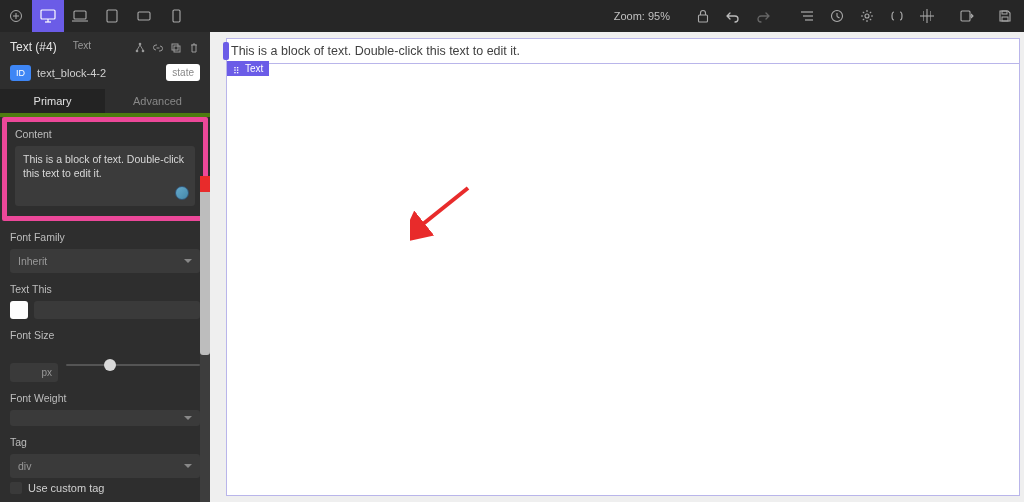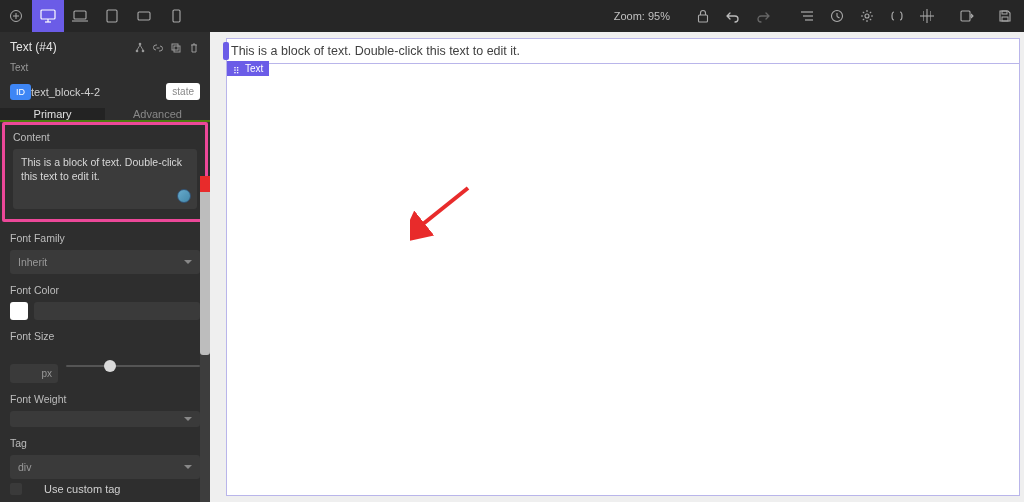--- a/index.html
+++ b/index.html
@@ -14,56 +14,56 @@
   .zoom { margin-right: 18px; color: #c0c0c0; }
   .tb-right { display: flex; align-items: center; gap: 0; padding-right: 4px; }
   .tb-right .tb-btn { width: 30px; }
 
   
   .main { display: flex; height: 470px; }
 
   
   .panel { width: 210px; background: #2E2E2E; color: #d0d0d0; font-size: 11px; display: flex; flex-direction: column; position: relative; }
   .panel-header { padding: 8px 10px 6px 10px; display: flex; align-items: flex-start; justify-content: space-between; }
-  .ph-left { display: flex; flex-direction: column; gap: 8px; }
+  .ph-left { display: flex; flex-direction: row; gap: 16px; }
   .ph-title { font-size: 12px; color: #e4e4e4; }
   .ph-sub { font-size: 10px; color: #999; }
   .ph-icons { display: flex; gap: 6px; color: #888; margin-top: 2px; }
   .ph-icons svg { width: 12px; height: 12px; cursor: pointer; }
 
-  .idrow { display: flex; align-items: center; padding: 4px 10px 8px 10px; }
+  .idrow { display: flex; align-items: center; padding: 4px 10px 8px 10px; gap: 6px; }
   .id-badge { background: #3E86F5; color: #fff; font-size: 9px; padding: 3px 6px; border-radius: 3px; }
   .id-name { font-size: 11px; color: #d0d0d0; flex: 1; }
   .state { font-size: 10px; color: #888; background: #ffffff; padding: 3px 6px; border-radius: 3px; }
 
-  .tabs { display: flex; height: 32px; border-bottom: 2px solid #4d7c0f; }
+  .tabs { display: flex; height: 32px; border-bottom: 4px solid #4d7c0f; }
   .tab { flex: 1; display: flex; align-items: center; justify-content: center; font-size: 11px; color: #888; cursor: pointer; }
   .tab.active { background: #232323; color: #e0e0e0; }
   .sec-label { font-size: 10.5px; color: #bdbdbd; margin-bottom: 6px; }
 
   
-  .content-area { position: relative; border: 3px solid #ec4899; border-radius: 2px; padding: 6px 8px 10px 8px; margin: 0 2px; background: #2E2E2E; }
+  .content-area { position: relative; border: 5px solid #ec4899; border-radius: 2px; padding: 6px 8px 10px 8px; margin: 0 2px; background: #2E2E2E; }
   .content-text { font-size: 10.5px; line-height: 1.35; color: #d8d8d8; background: #3b3b3b; padding: 6px 8px 26px 8px; border-radius: 3px; position: relative; }
   .content-avatar { position: absolute; right: 6px; bottom: 6px; width: 14px; height: 14px; border-radius: 50%; background: linear-gradient(135deg,#6ac,#48a); border: 1px solid #357; }
 
   .field-group { padding: 10px 10px 0 10px; }
   .select { background: #3a3a3a; color: #999; font-size: 10.5px; padding: 6px 8px; border-radius: 3px; display:flex; align-items:center; justify-content:space-between; margin-top:4px; cursor:pointer; }
   .chev { width:0; height:0; border-left:4px solid transparent; border-right:4px solid transparent; border-top:4px solid #888; }
 
   .color-row { display:flex; align-items:center; gap:6px; margin-top:4px; }
   .swatch { width:18px; height:18px; background:#fff; border-radius:3px; cursor:pointer; }
   .color-bar { flex:1; height:18px; background:#3a3a3a; border-radius:3px; }
 
   .size-row { display:flex; align-items:center; gap:8px; margin-top:4px; }
   .size-input { width:48px; background:#3a3a3a; border-radius:3px; padding:4px 6px; color:#999; font-size:10px; text-align:right;margin-top:16px; }
   .slider-wrap { flex:1; position:relative; height:14px; display:flex; align-items:center; }
   .slider-track { height:2px; background:#555; flex:1; border-radius:2px; }
   .slider-thumb { position:absolute; left:28%; width:12px; height:12px; background:#d9d9d9; border-radius:50%; top:1px; cursor:pointer; }
 
-  .checkbox-row { display:flex; align-items:center; gap:22px; padding:4px 10px 8px 10px; }
+  .checkbox-row { display:flex; align-items:center; gap:6px; padding:4px 10px 8px 10px; }
   .cb { width:12px; height:12px; background:#3a3a3a; border-radius:2px; cursor:pointer; }
 
   
   .panel-scroll { position:absolute; right:0; top:144px; bottom:0; width:10px; background:#3d3d3d; border-top-left-radius:3px; }
   .panel-scroll-thumb { width:100%; height:55%; background:#bdbdbd; border-radius:3px; }
   .panel-scroll-top { position:absolute; right:0; top:144px; width:10px; height:16px; background:#E82B2B; }
 
   
   .canvas-wrap { flex:1; position:relative; background:#efefef; }
   .canvas { position:absolute; left:16px; top:6px; right:4px; bottom:6px; background:#fff; border:1px solid #b9b5ea; }
@@ -241,21 +241,21 @@
 
     <div class="field-group">
       <div class="sec-label">Font Family</div>
       <div class="select">
         <span>Inherit</span>
         <span class="chev"></span>
       </div>
     </div>
 
     <div class="field-group">
-      <div class="sec-label">Font Color</div>
+      <div class="sec-label">Text This</div>
       <div class="color-row">
         <div class="swatch"></div>
         <div class="color-bar"></div>
       </div>
     </div>
 
     <div class="field-group">
       <div class="sec-label">Font Size</div>
       <div class="size-row">
         <div class="size-input"><span>px</span></div>

